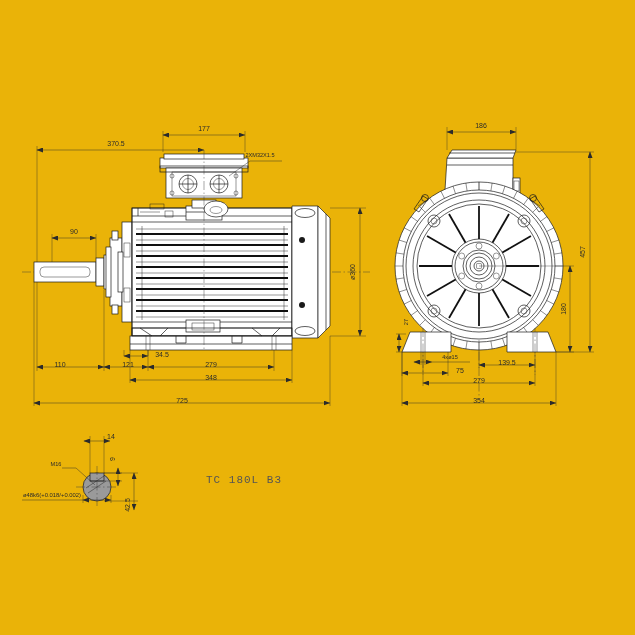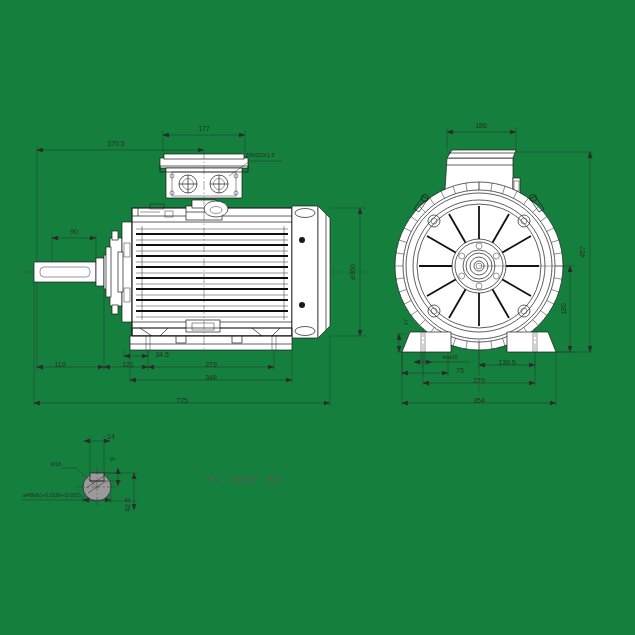--- a/index.html
+++ b/index.html
@@ -10,21 +10,21 @@
   body {
     width: 635px;
     height: 635px;
     font-family: "Liberation Sans", sans-serif;
     overflow: hidden;
   }
   #drawing-root {
     position: relative;
     width: 635px;
     height: 635px;
-    background: #15803d;
+    background: #eab308;
   }
   svg#cad {
     display: block;
     width: 635px;
     height: 635px;
   }
   .ln   { stroke: #1a1a1a; stroke-width: 0.7; fill: none; }
   .ln-t { stroke: #1a1a1a; stroke-width: 0.45; fill: none; }
   .dim  { stroke: #2b2b2b; stroke-width: 0.45; fill: none; }
   .ext  { stroke: #2b2b2b; stroke-width: 0.4; fill: none; }

